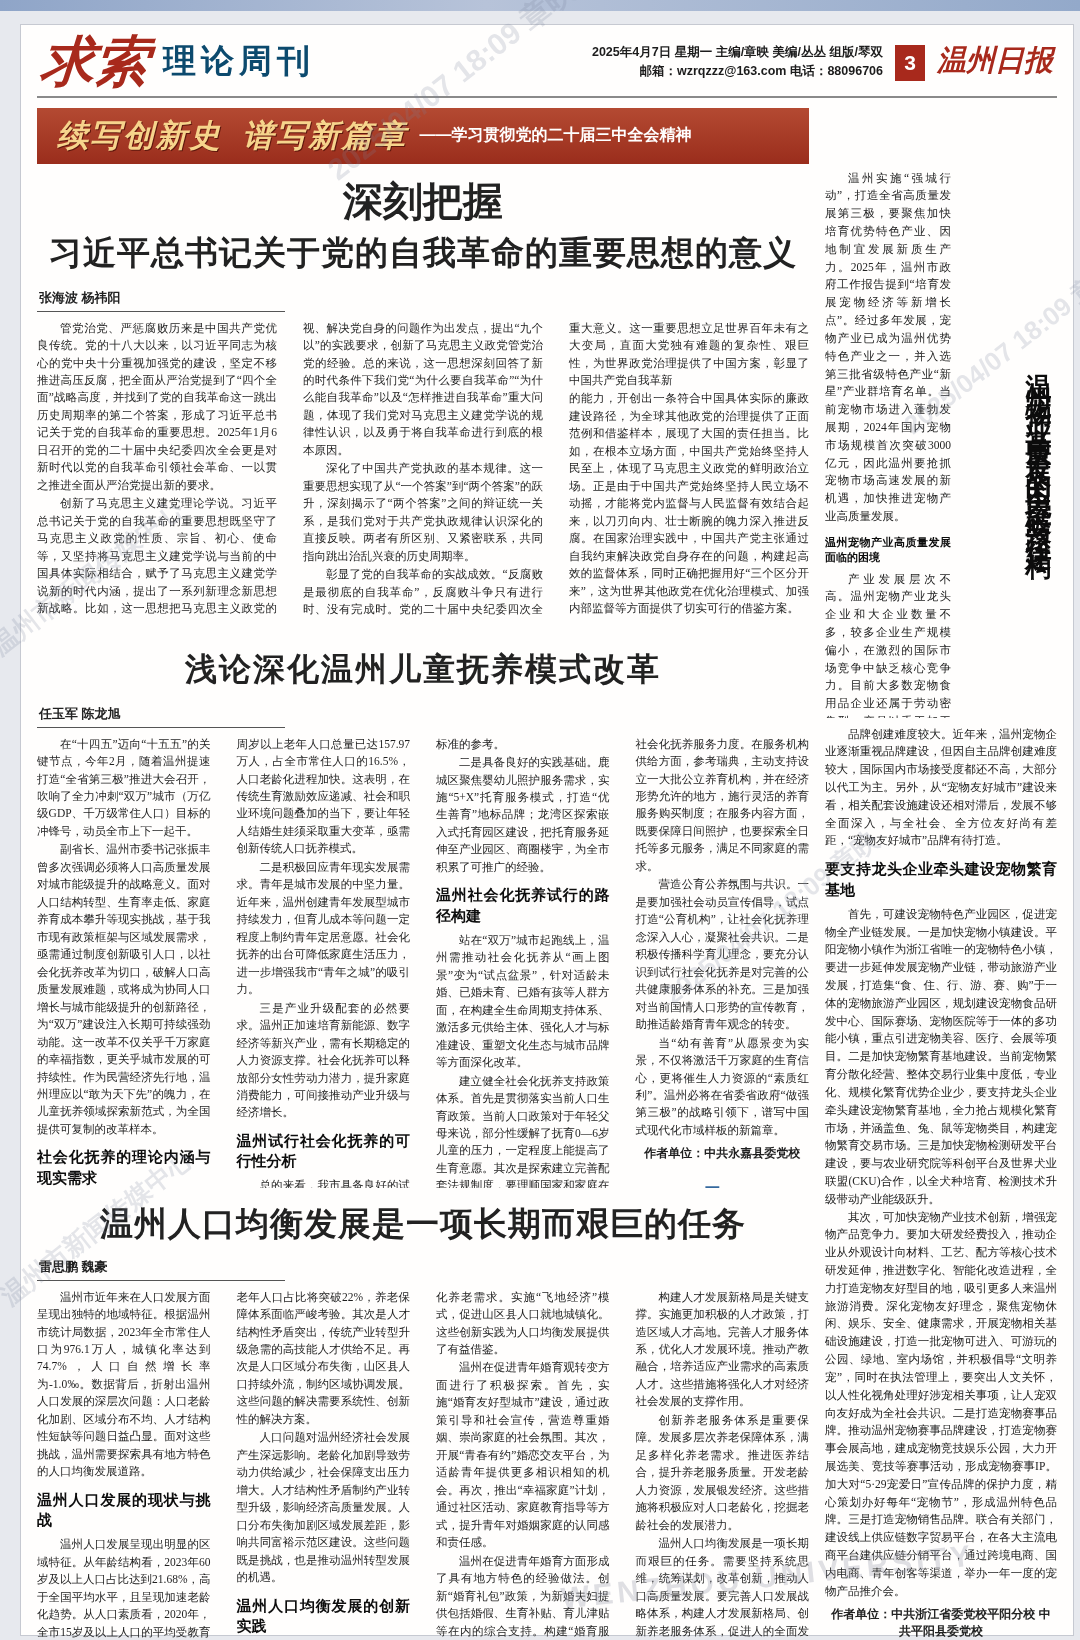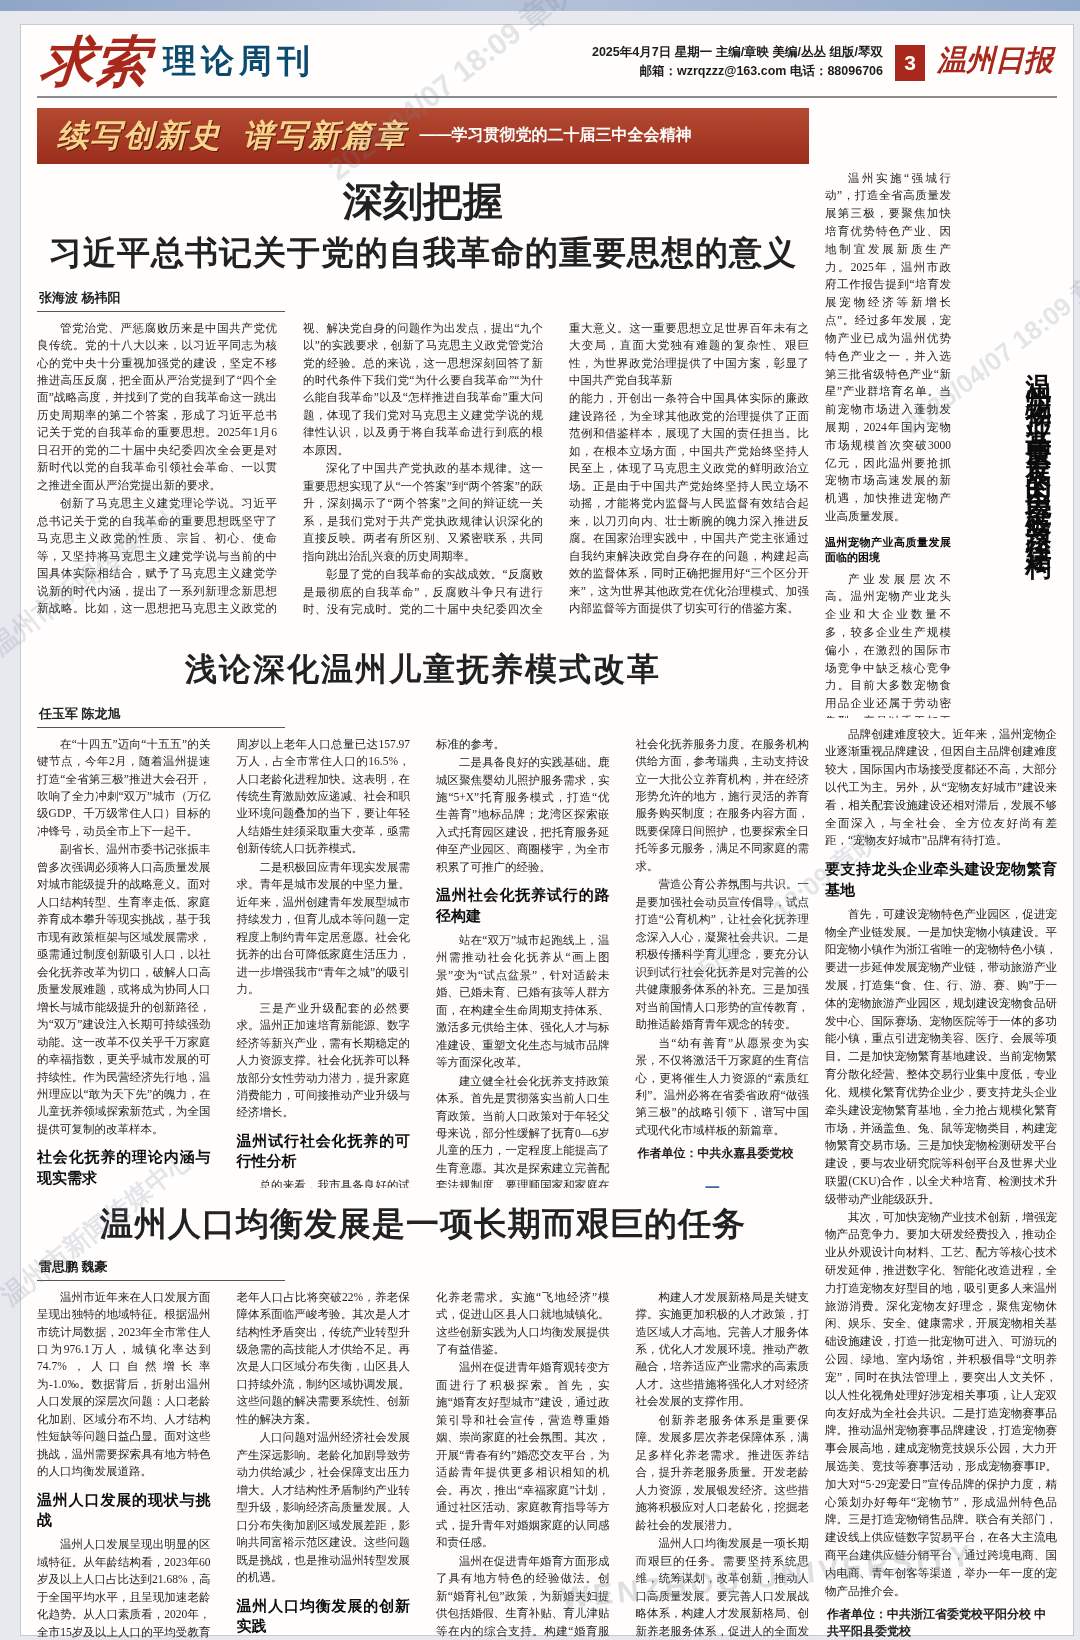--- a/index.html
+++ b/index.html
@@ -39,21 +39,21 @@
   .hl1{text-align:center;font:900 40px "Liberation Sans","DejaVu Sans",sans-serif;margin:4px 0 0}
   .hl2{text-align:center;font:900 33px "Liberation Sans","DejaVu Sans",sans-serif;
        letter-spacing:1px;margin:2px 0 12px}
   .byline{font:700 13px "Liberation Sans",sans-serif;border-bottom:1.5px solid #555;
           display:inline-block;min-width:240px;padding:0 6px 4px 2px;margin-bottom:8px}
   .cols{display:flex;gap:26px;overflow:hidden}
   .col{flex:1;min-width:0;font-size:11.5px;line-height:1.52;text-align:justify;color:#1f1f1f}
   .col p{margin:0 0 1px;text-indent:2em}
   .col p.lead{text-indent:0}
   .sub{font:700 15px "Liberation Sans",sans-serif;margin:9px 0 6px;line-height:1.35;color:#0d0d0d}
-  .author{font:700 12px "Liberation Sans",sans-serif;text-align:left;margin:6px 2px 0}
+  .author{font:700 12px "Liberation Sans",sans-serif;text-align:center;margin:6px 2px 0}
   .a-main .cols{height:300px}
   .a-mid .title{text-align:center;font:900 32px "Liberation Serif","DejaVu Serif",serif;
                 letter-spacing:2px;margin:28px 0 12px}
   .a-mid .cols{height:452px}
   .a-bot .title{text-align:center;font:900 33px "Liberation Serif","DejaVu Serif",serif;
                 letter-spacing:1px;margin:14px 0 10px}
   .a-bot .cols{height:372px}
   
   .rail-top{display:flex;gap:16px;height:548px}
   .rail-text{flex:1;min-width:0;font-size:11.5px;line-height:1.55;text-align:justify;overflow:hidden}

